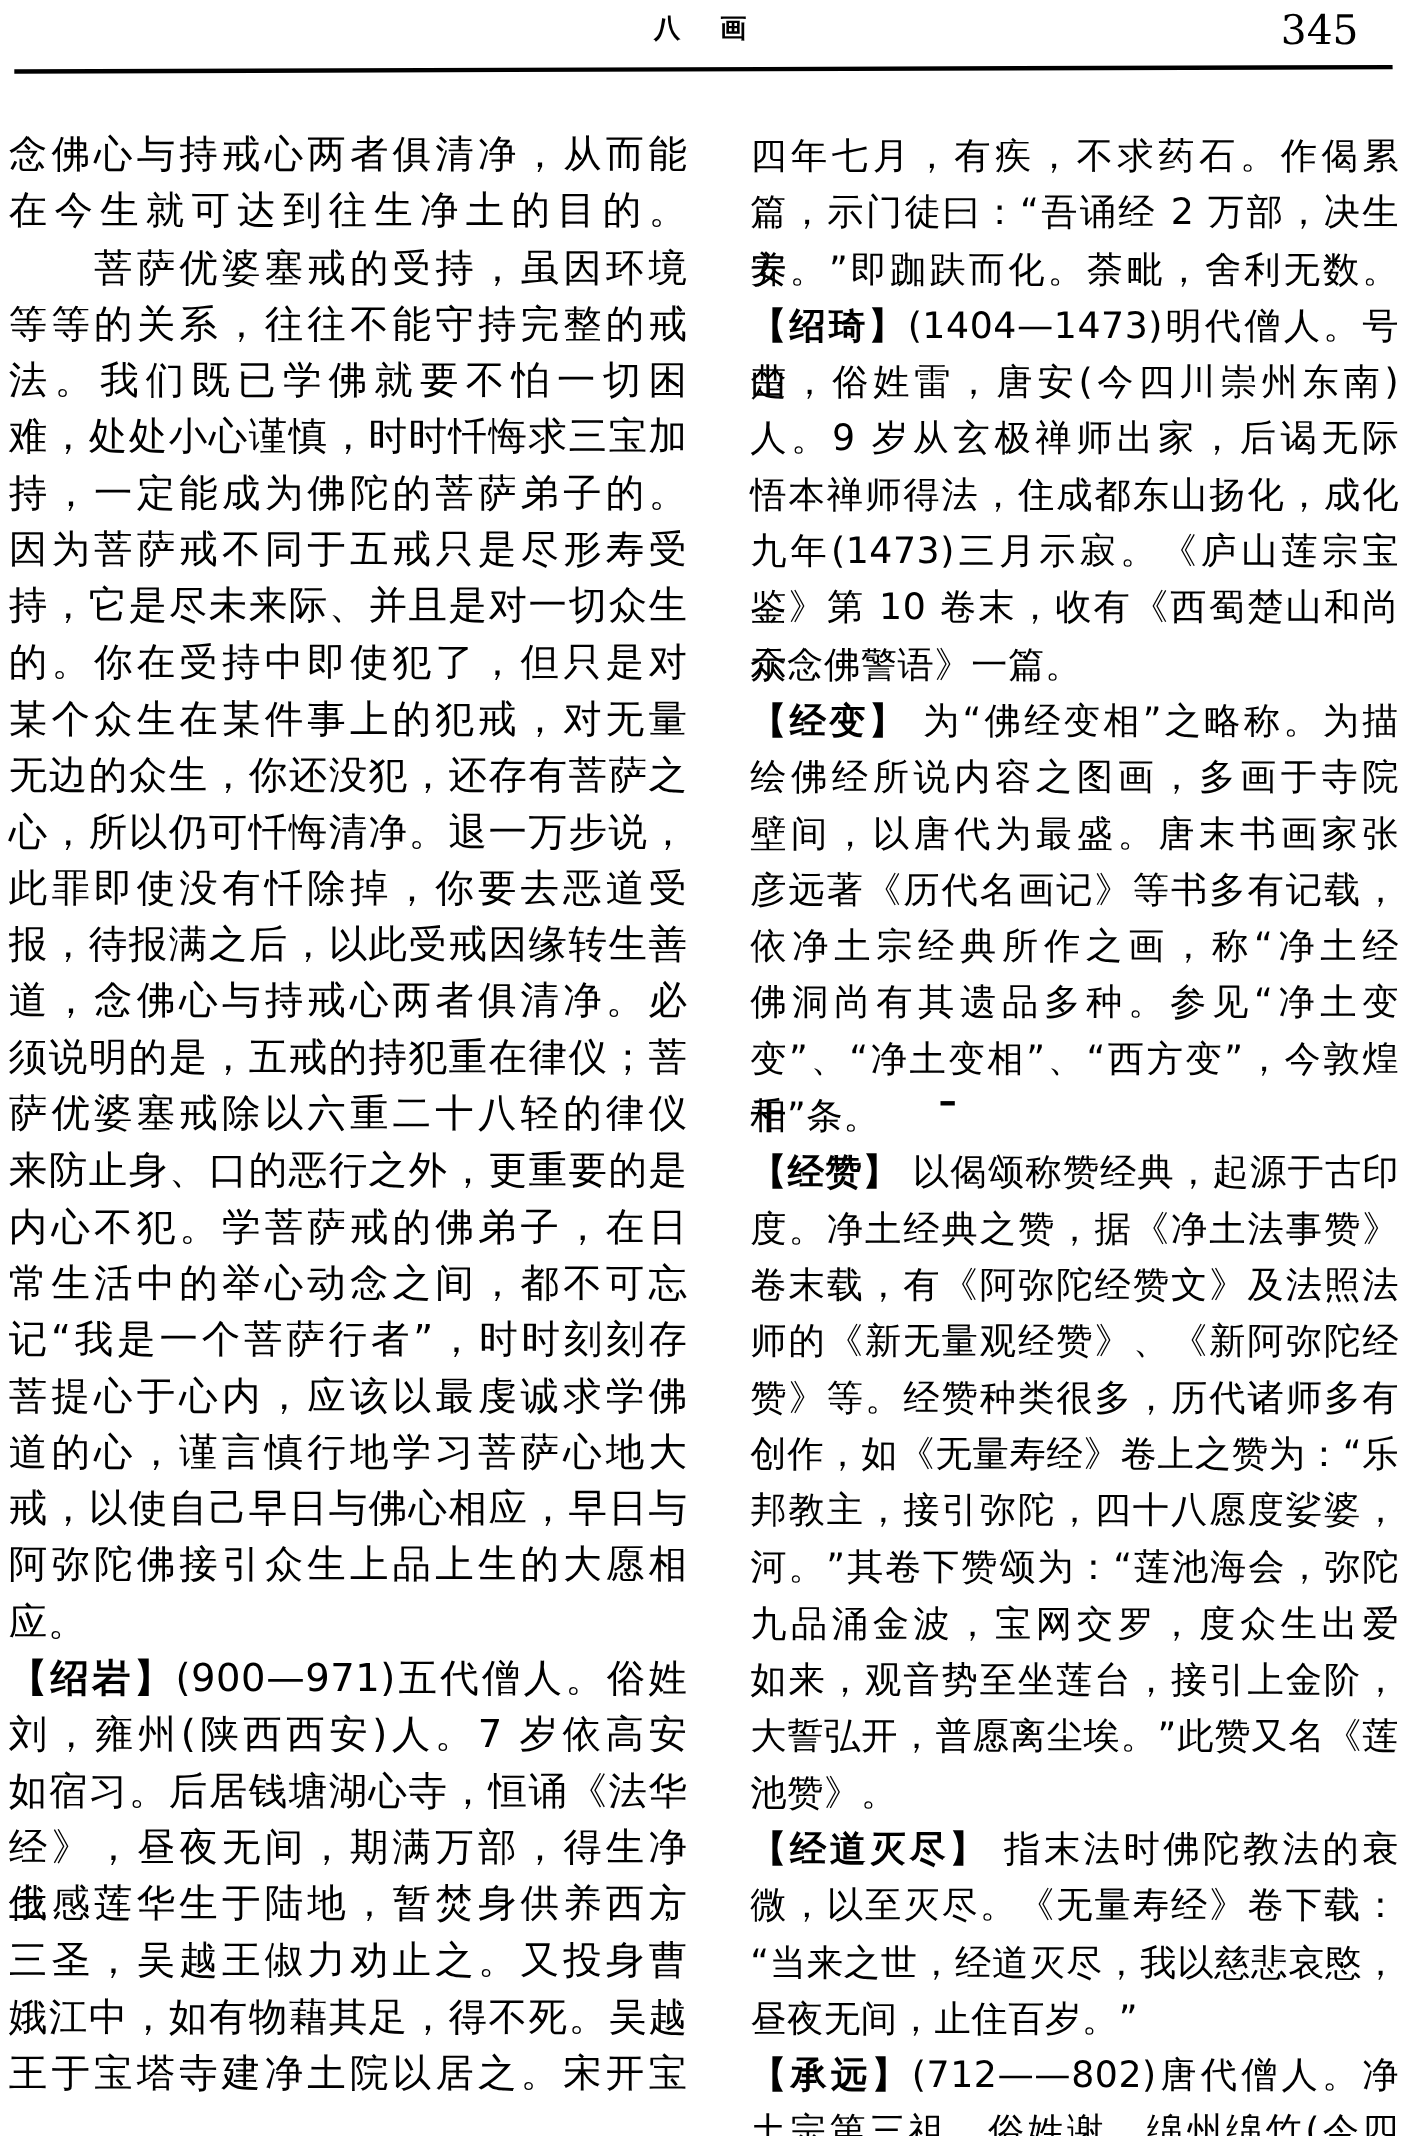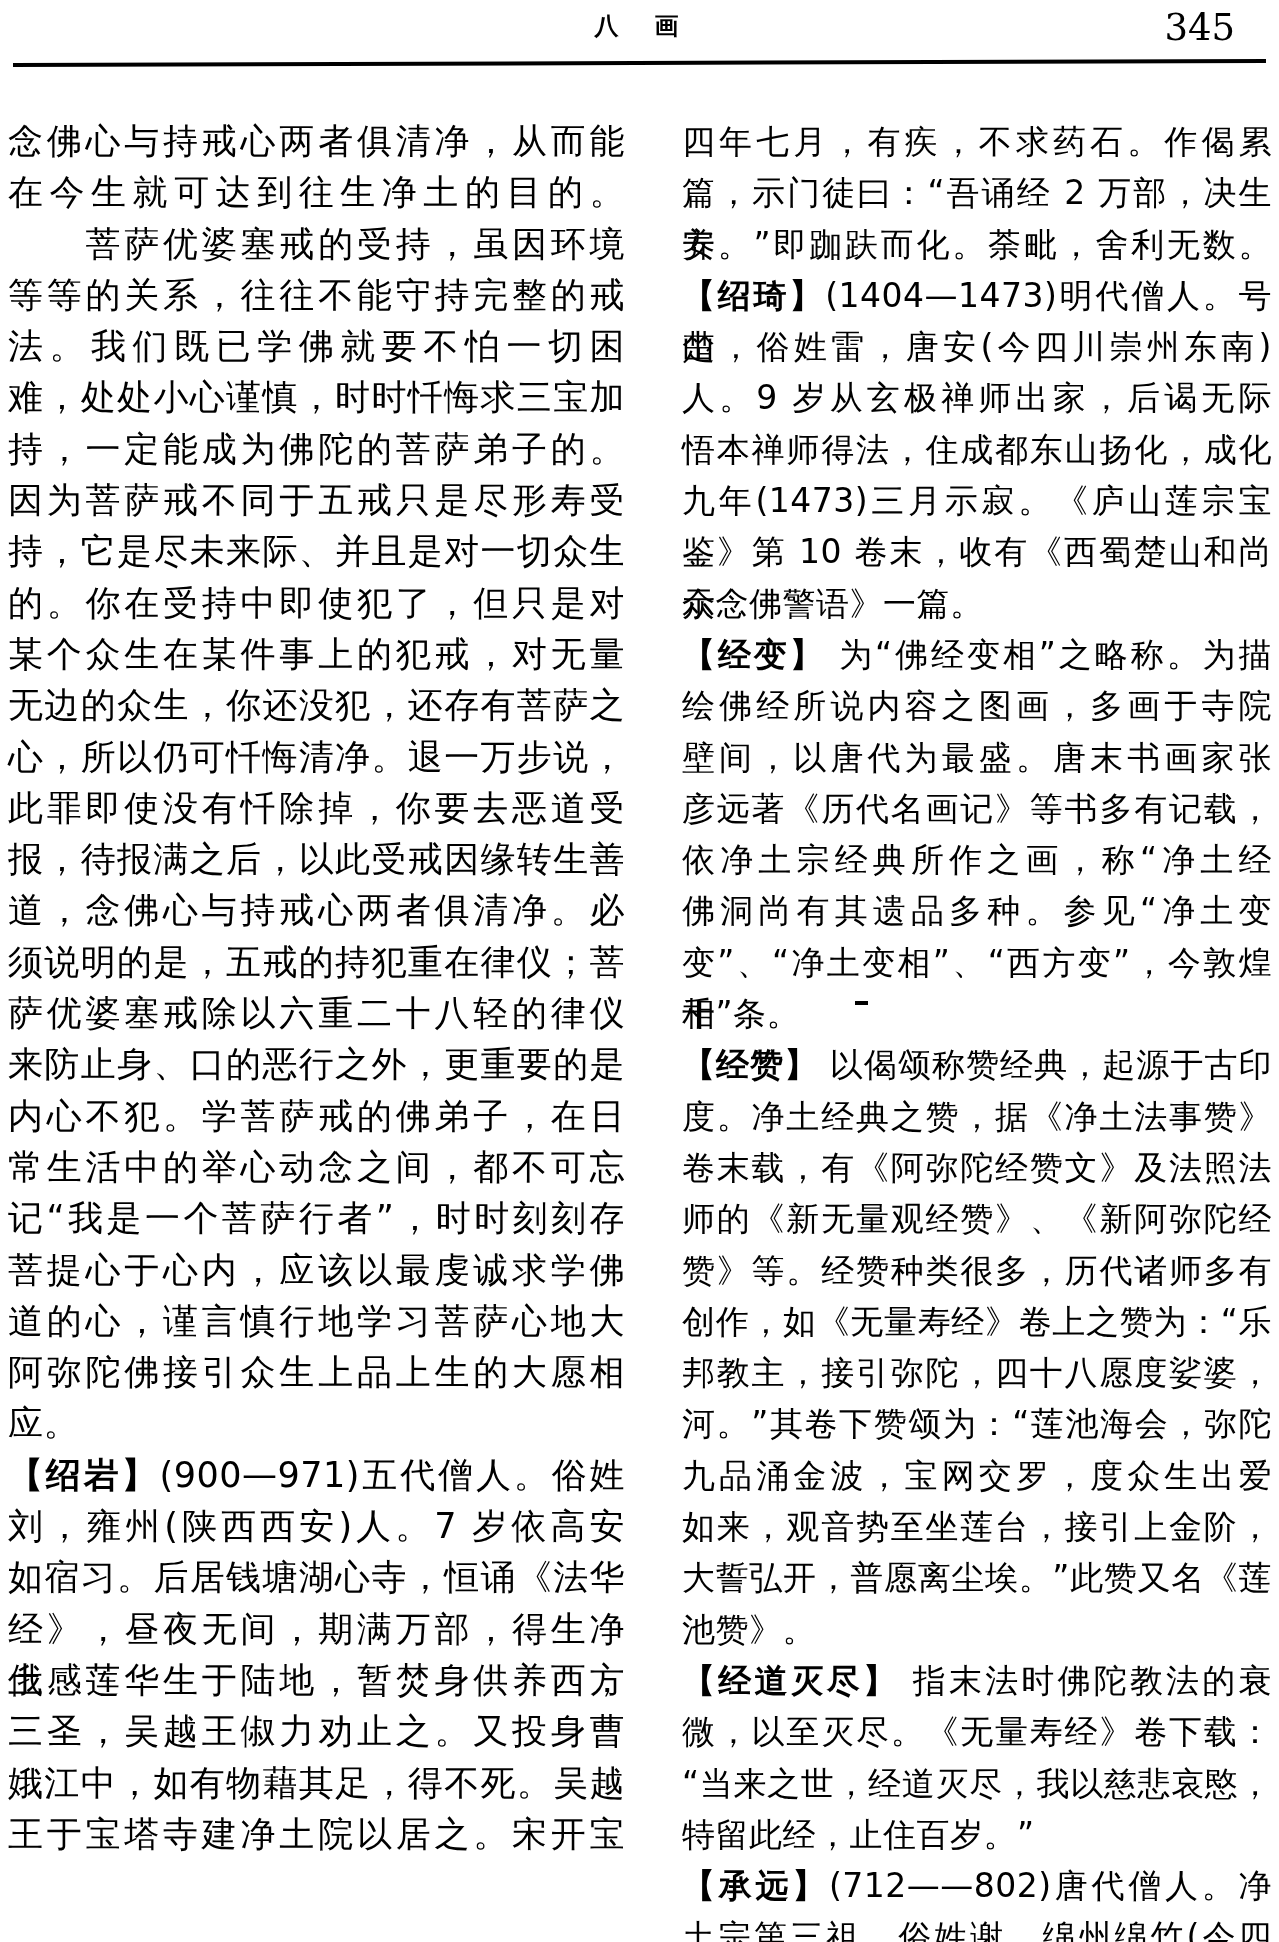--- a/index.html
+++ b/index.html
@@ -103,20 +103,21 @@
       <div class="line jst">报，待报满之后，以此受戒因缘转生善</div>
       <div class="line jst">道，念佛心与持戒心两者俱清净。必</div>
       <div class="line jst">须说明的是，五戒的持犯重在律仪；菩</div>
       <div class="line jst">萨优婆塞戒除以六重二十八轻的律仪</div>
       <div class="line jst">来防止身、口的恶行之外，更重要的是</div>
       <div class="line jst">内心不犯。学菩萨戒的佛弟子，在日</div>
       <div class="line jst">常生活中的举心动念之间，都不可忘</div>
       <div class="line jst">记“我是一个菩萨行者”，时时刻刻存</div>
       <div class="line jst">菩提心于心内，应该以最虔诚求学佛</div>
       <div class="line jst">道的心，谨言慎行地学习菩萨心地大</div>
+      <div class="line jst">戒，以使自己早日与佛心相应，早日与</div>
       <div class="line jst">阿弥陀佛接引众生上品上生的大愿相</div>
       <div class="line">应。</div>
       <div class="line jst"><b>【绍岩】</b>(900—971)五代僧人。俗姓</div>
       <div class="line jst">刘，雍州(陕西西安)人。7 岁依高安</div>
       <div class="line jst">如宿习。后居钱塘湖心寺，恒诵《法华</div>
       <div class="line jst">经》，昼夜无间，期满万部，得生净土，</div>
       <div class="line jst">俄感莲华生于陆地，暂焚身供养西方</div>
       <div class="line jst">三圣，吴越王俶力劝止之。又投身曹</div>
       <div class="line jst">娥江中，如有物藉其足，得不死。吴越</div>
       <div class="line jst">王于宝塔寺建净土院以居之。宋开宝</div>
@@ -149,19 +150,19 @@
       <div class="line jst">创作，如《无量寿经》卷上之赞为：“乐</div>
       <div class="line jst">邦教主，接引弥陀，四十八愿度娑婆，</div>
       <div class="line jst">河。”其卷下赞颂为：“莲池海会，弥陀</div>
       <div class="line jst">九品涌金波，宝网交罗，度众生出爱</div>
       <div class="line jst">如来，观音势至坐莲台，接引上金阶，</div>
       <div class="line jst">大誓弘开，普愿离尘埃。”此赞又名《莲</div>
       <div class="line">池赞》。</div>
       <div class="line jst"><b>【经道灭尽】</b> 指末法时佛陀教法的衰</div>
       <div class="line jst">微，以至灭尽。《无量寿经》卷下载：</div>
       <div class="line jst">“当来之世，经道灭尽，我以慈悲哀愍，</div>
-      <div class="line">特留此经，止住百岁。”</div>
+      <div class="line">昼夜无间，止住百岁。”</div>
       <div class="line jst"><b>【承远】</b>(712——802)唐代僧人。净</div>
       <div class="line jst">土宗第三祖。俗姓谢，绵州绵竹(今四</div>
     </div>
 
   <div class="scan-artifact-dash"></div>
 </div>
 
 </body></html>

